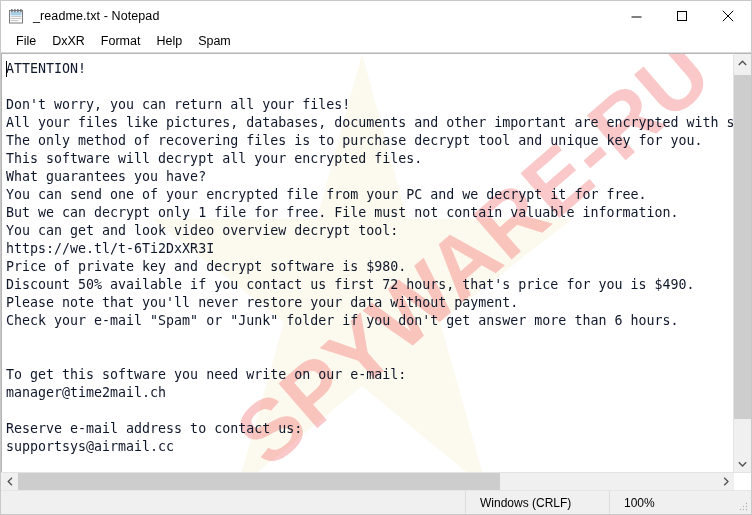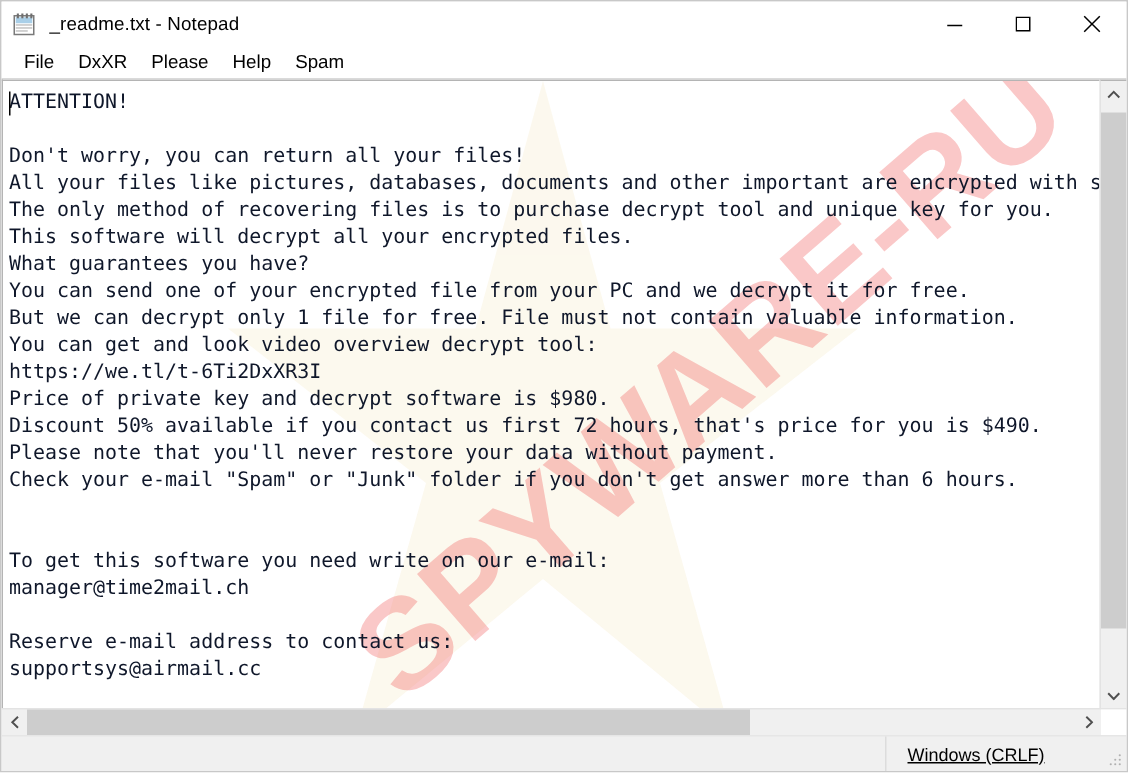--- a/index.html
+++ b/index.html
@@ -231,21 +231,20 @@
     height: 23px;
     min-height: 23px;
     background: #f0f0f0;
     display: flex;
     align-items: stretch;
     font-size: 12px;
     color: #000000;
     position: relative;
     z-index: 6;
     border-top: 1px solid #e6e6e6;
-    text-decoration: underline;
   }
   .sb-spacer { flex: 1 1 auto; }
   .sb-cell {
     display: flex;
     align-items: center;
     border-left: 1px solid #dcdcdc;
     padding-left: 14px;
     white-space: nowrap;
   }
   .sb-eol   { width: 129px; }
@@ -295,21 +294,21 @@
             <line x1="0.8" y1="0.8" x2="11.2" y2="11.2" stroke="#000" stroke-width="1"></line>
             <line x1="11.2" y1="0.8" x2="0.8" y2="11.2" stroke="#000" stroke-width="1"></line>
           </svg>
       </button>
     </div>
   </div>
 
   <div class="menubar">
     <div class="menu-item">File</div>
     <div class="menu-item">DxXR</div>
-    <div class="menu-item">Please</div>
+    <div class="menu-item">Format</div>
     <div class="menu-item">Help</div>
     <div class="menu-item">Spam</div>
   </div>
 
   <div class="editor-wrap">
 
     <div class="text-area">
 
       <svg class="wm-star" viewBox="0 0 420 470" preserveAspectRatio="none">
         <polygon points="210,20 255,185 420,185 288,288 335,455 210,352 85,455 132,288 0,185 165,185" fill="#f7edd2" opacity="0.75"></polygon>
@@ -375,20 +374,21 @@
       <svg width="6" height="9" viewBox="0 0 6 9">
           <polyline points="1.2,0.8 5,4.5 1.2,8.2" fill="none" stroke="#505050" stroke-width="1.3"></polyline>
         </svg>
     </div>
     <div class="hs-corner"></div>
   </div>
 
   <div class="statusbar">
     <div class="sb-spacer"></div>
     <div class="sb-cell sb-eol">Windows (CRLF)</div>
+    <div class="sb-cell sb-zoom">100%</div>
     <div class="sb-grip">
       <svg width="9" height="9" viewBox="0 0 9 9">
         <circle cx="7.5" cy="1.5" r="0.7" fill="#b0b0b0"></circle>
         <circle cx="7.5" cy="4.5" r="0.7" fill="#b0b0b0"></circle>
         <circle cx="4.5" cy="4.5" r="0.7" fill="#b0b0b0"></circle>
         <circle cx="7.5" cy="7.5" r="0.7" fill="#b0b0b0"></circle>
         <circle cx="4.5" cy="7.5" r="0.7" fill="#b0b0b0"></circle>
         <circle cx="1.5" cy="7.5" r="0.7" fill="#b0b0b0"></circle>
       </svg>
     </div>

